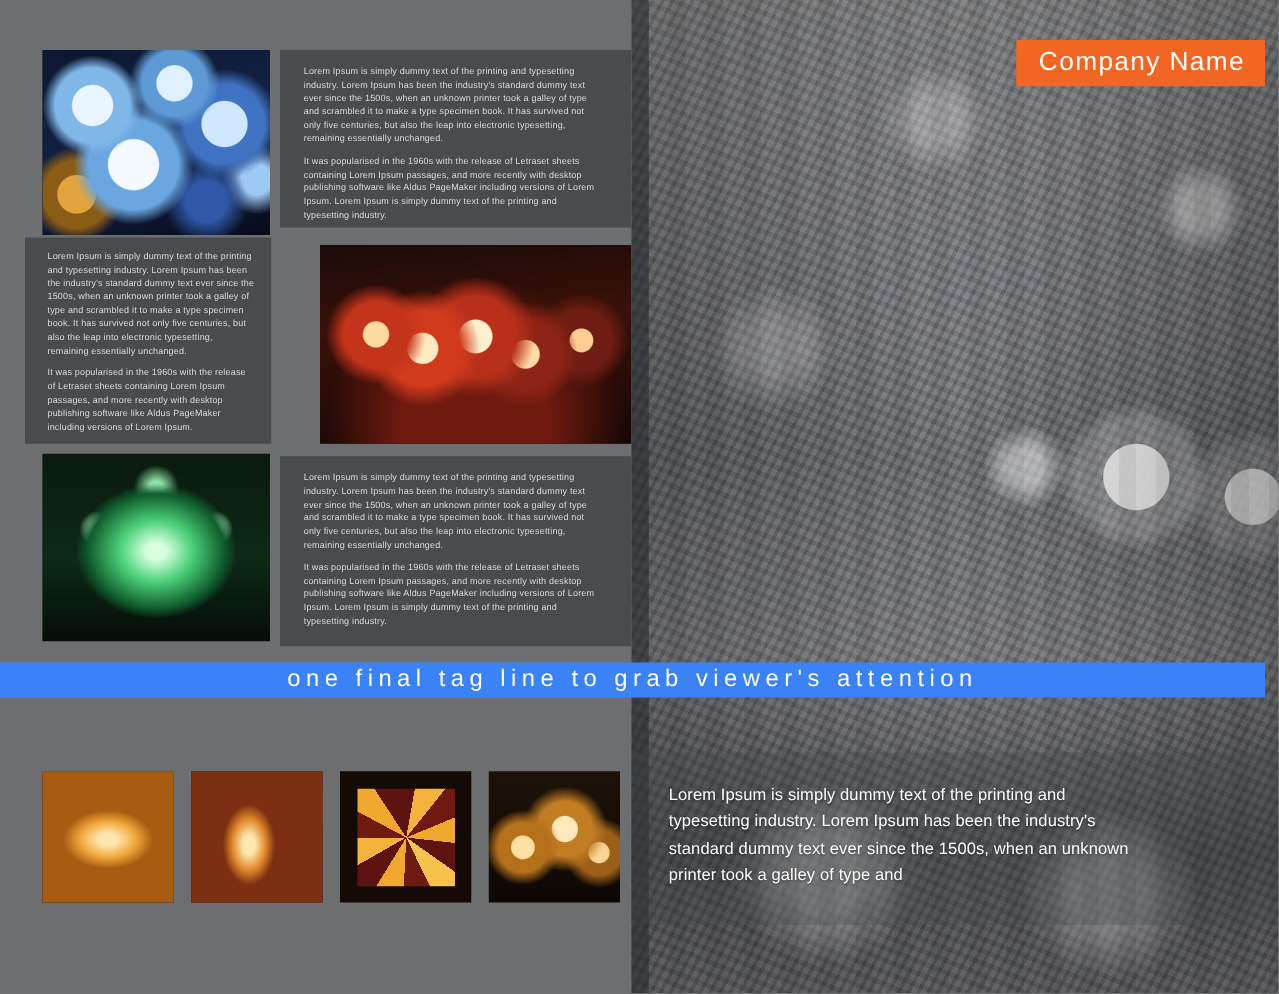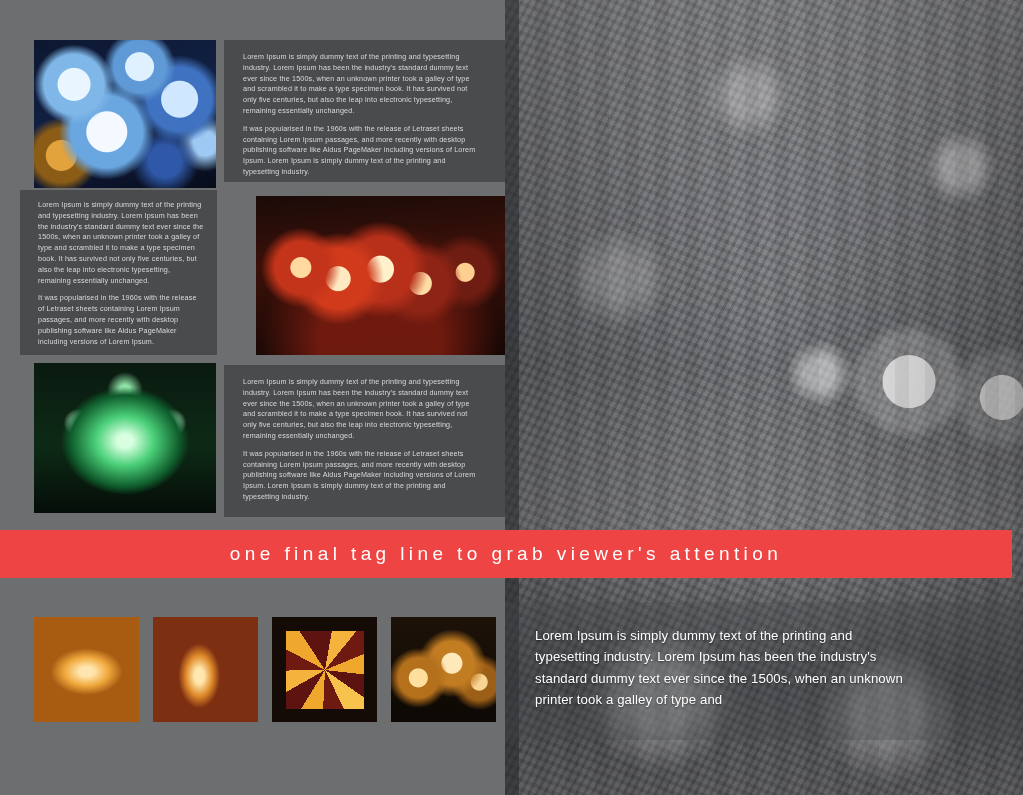--- a/index.html
+++ b/index.html
@@ -152,22 +152,22 @@
       radial-gradient(circle at 50% 18%, #8fe3a8 0 5px, rgba(0,0,0,0) 18px),
       linear-gradient(180deg, #0a1a10 0%, #0d2a16 55%, #050d08 100%);
   }
 
   
   .tagline {
     position: absolute;
     left: 0;
     top: 530px;
     width: 1012px;
-    height: 48px;
-    background: #ef4444;
+    height: 28px;
+    background: #3b82f6;
     color: #ffffff;
     display: flex;
     align-items: center;
     justify-content: center;
     font-size: 19px;
     letter-spacing: 4.4px;
     white-space: nowrap;
   }
 
   
@@ -239,20 +239,21 @@
 </head>
 <body>
 
 <div class="page">
 
   <div class="right-panel">
     <div class="gray-photo"></div>
     <div class="vert-dark-strip"></div>
   </div>
 
+  <div class="company-badge">Company Name</div>
 
   <div class="left-panel">
 
     <div class="panel-dark tb1"></div>
     <div class="panel-dark tb2"></div>
     <div class="panel-dark tb3"></div>
 
     <div class="photo p-balls">
       <div class="img-balls"></div>
     </div>

